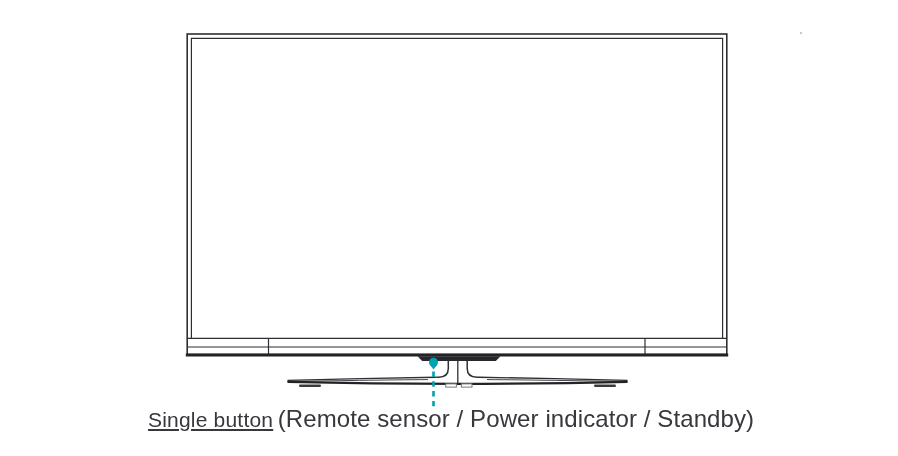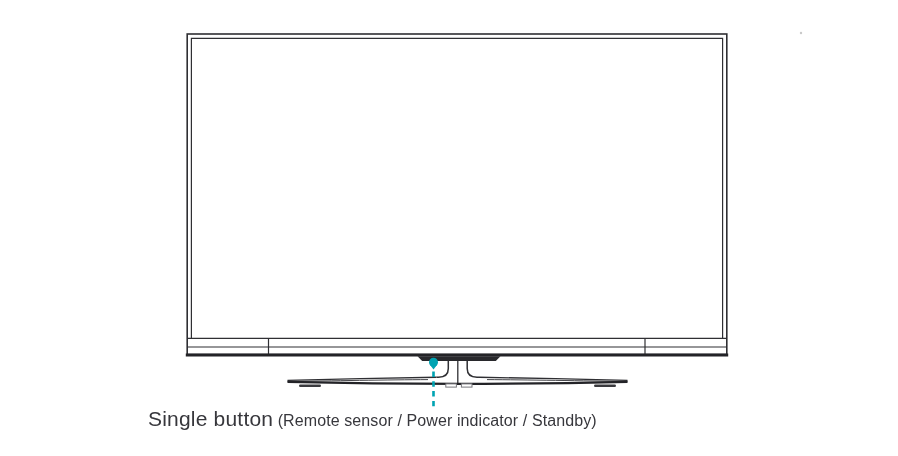--- a/index.html
+++ b/index.html
@@ -24,23 +24,24 @@
     position: absolute;
     left: 148px;
     top: 405px;
     white-space: nowrap;
     color: #37373c;
     line-height: 28px;
   }
   .caption-primary {
     font-size: 21px;
     letter-spacing: 0.2px;
+    text-decoration: underline;
   }
   .caption-secondary {
-    font-size: 16px;
+    font-size: 24px;
     letter-spacing: 0.1px;
   }
 </style>
 </head>
 <body>
 
 <div class="stage">
 
   <svg width="898" height="456" viewBox="0 0 898 456">
 

